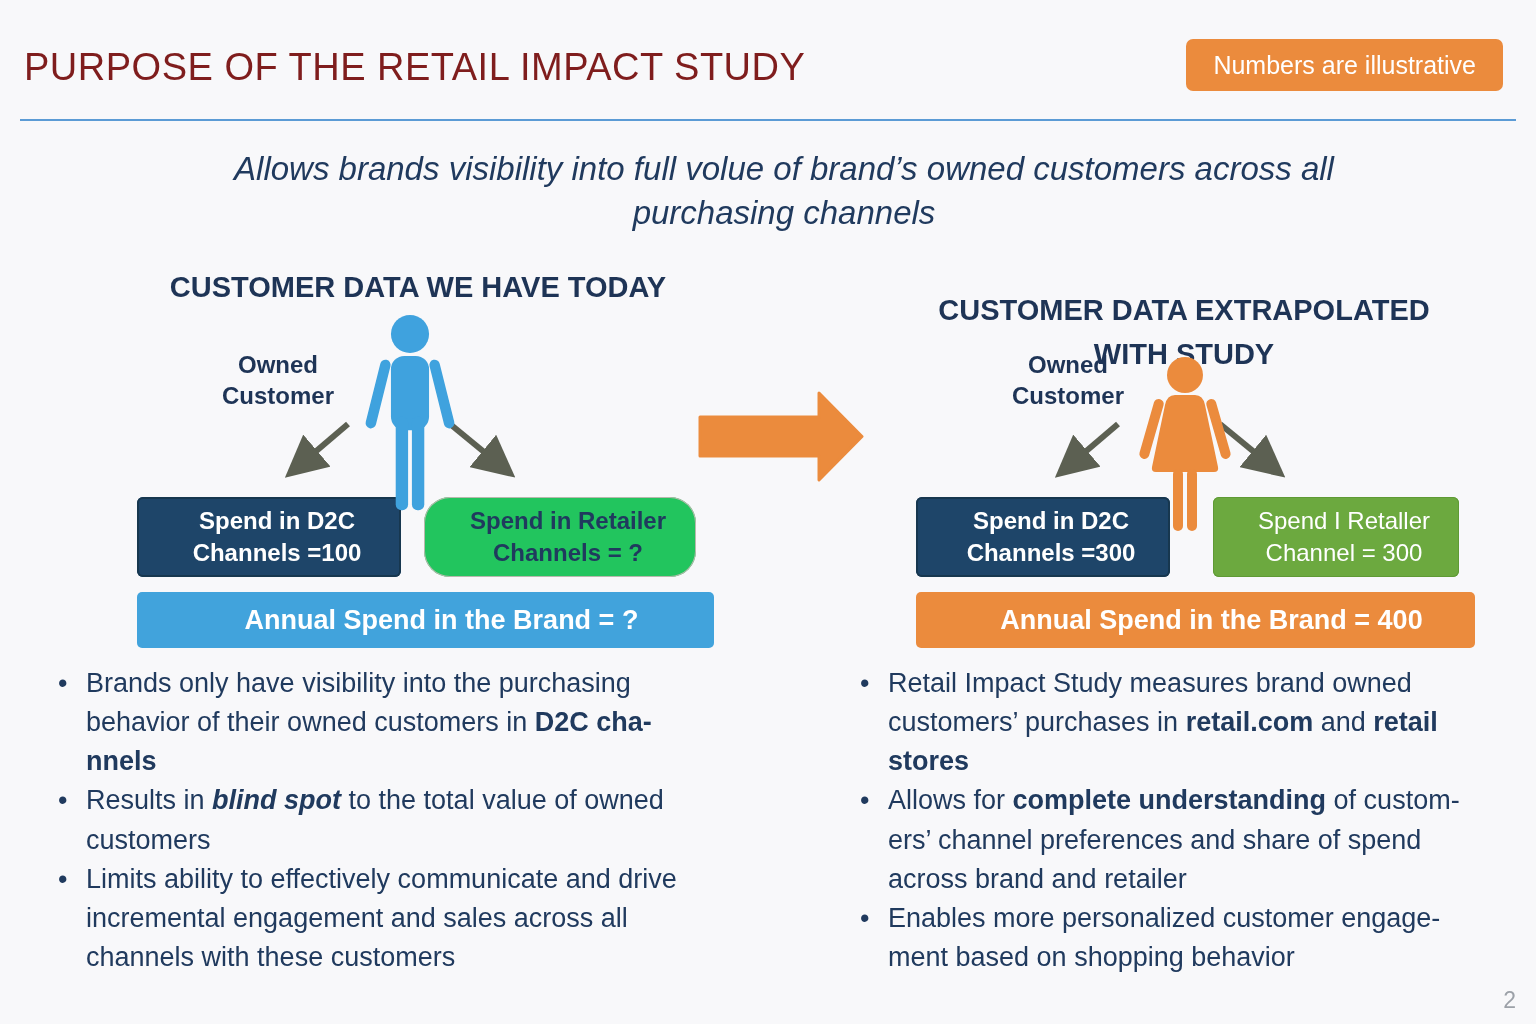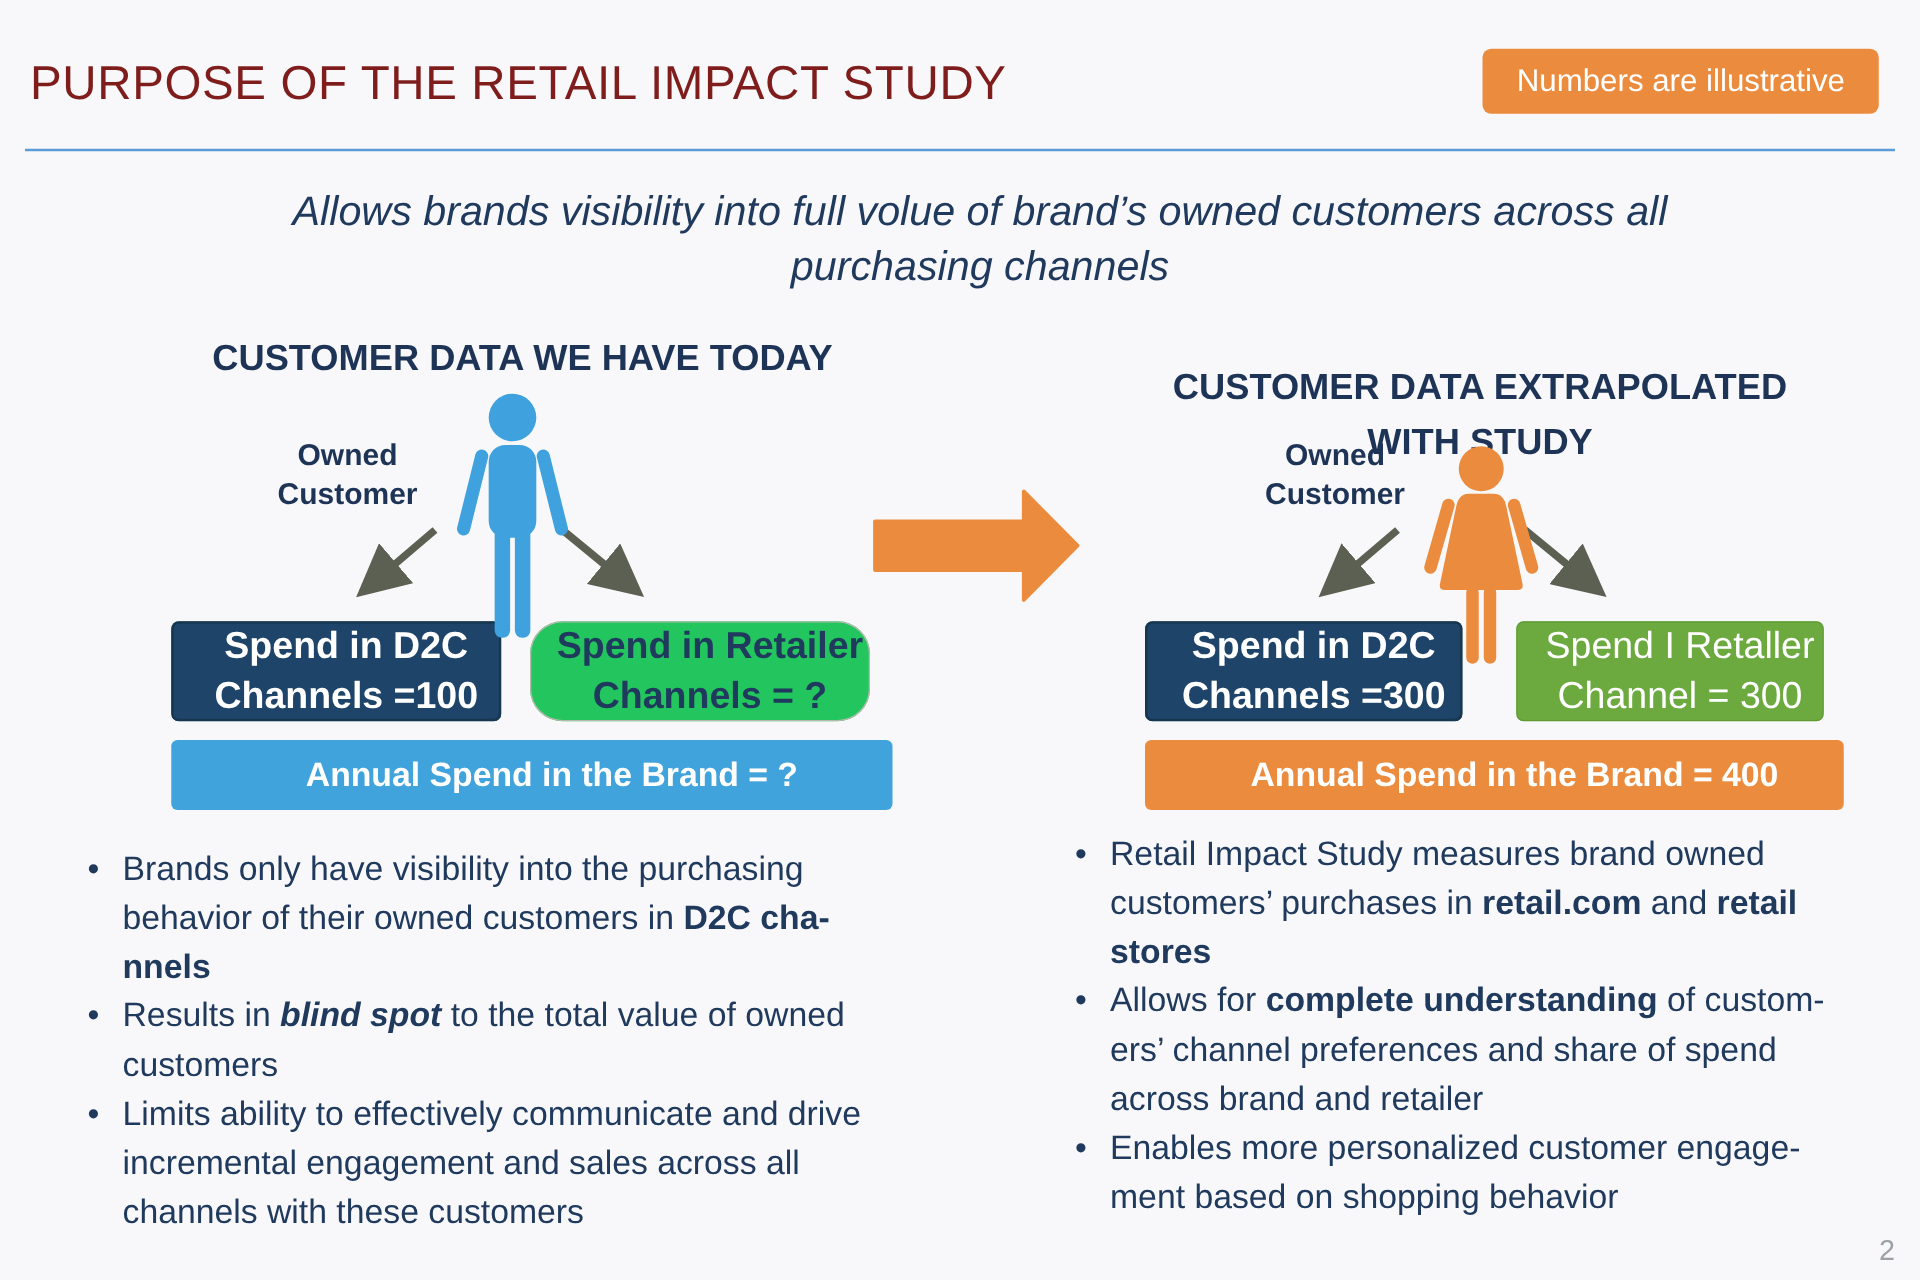--- a/index.html
+++ b/index.html
@@ -51,21 +51,21 @@
   .fig.female{left:1130px;top:355px;}
   .split-arrows{position:absolute;z-index:2;}
   .split-arrows.left{left:278px;top:416px;}
   .split-arrows.right{left:1048px;top:416px;}
   .big-arrow{position:absolute;left:698px;top:391px;z-index:1;}
 
   
   .box{
     position:absolute;top:497px;height:80px;border-radius:6px;
     display:flex;align-items:center;justify-content:center;text-align:center;
-    font-size:30px;line-height:1.32;z-index:1;
+    font-size:24px;line-height:1.32;z-index:1;
   }
   .box.navy{background:#1e4569;color:#ffffff;font-weight:600;box-shadow:inset 0 0 0 2px #17374f;}
   .box.gray{background:#22c55e;color:#203a5e;font-weight:700;box-shadow:inset 0 0 0 1px #b8b9ad;border-radius:26px;}
   .box.green{background:#6ca93f;color:#ffffff;font-weight:500;box-shadow:inset 0 0 0 1px #5f9a35;}
   .box.l-d2c{left:137px;width:248px;}
   .box.l-retail{left:424px;width:256px;}
   .box.r-d2c{left:916px;width:238px;}
   .box.r-retail{left:1213px;width:230px;}
   .annual{
     position:absolute;top:592px;height:56px;border-radius:5px;z-index:1;
@@ -73,21 +73,21 @@
     color:#ffffff;font-size:27px;font-weight:600;padding-left:32px;
   }
   .annual.blue{left:137px;width:545px;background:#41a3dc;}
   .annual.orange{left:916px;width:527px;background:#eb8b3d;}
 
   
   .bullets{
     position:absolute;top:664px;margin:0;padding:0;list-style:none;
     font-size:27px;line-height:1.45;color:#203a5e;
   }
-  .bullets.left{left:66px;width:740px;margin-top:12px;}
+  .bullets.left{left:54px;width:740px;}
   .bullets.right{left:856px;width:680px;}
   .bullets li{position:relative;padding-left:32px;margin:0;}
   .bullets li::before{content:"•";position:absolute;left:4px;top:0;}
   .b{font-weight:bold;}
   .i{font-style:italic;}
 
   .page-num{
     position:absolute;right:20px;bottom:10px;font-size:23px;color:#9ca1a8;
   }
 </style>

